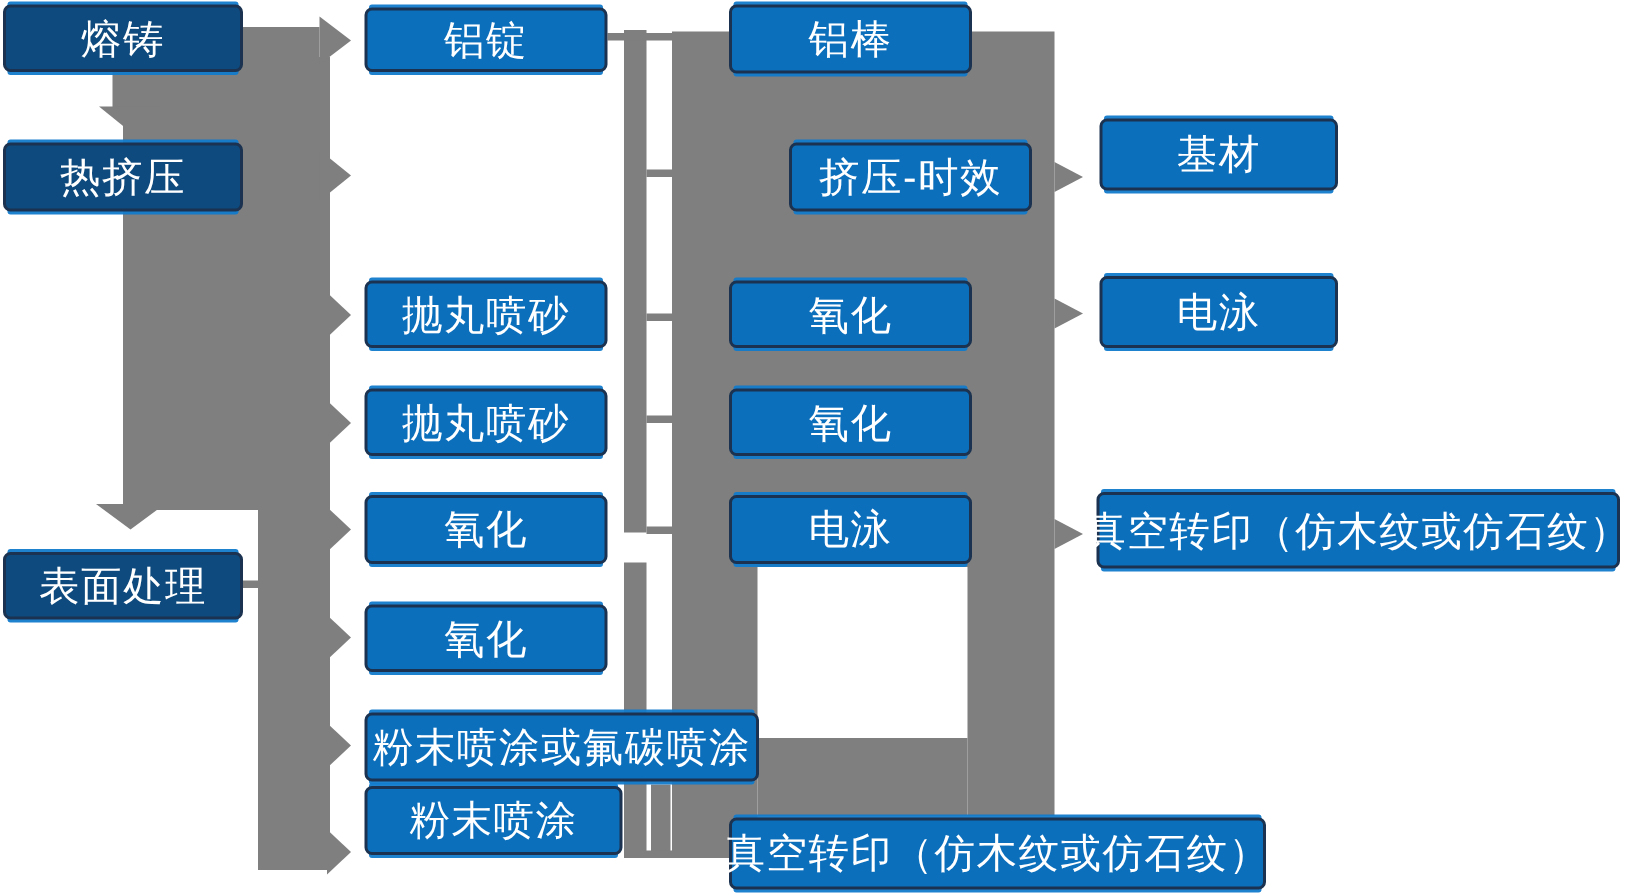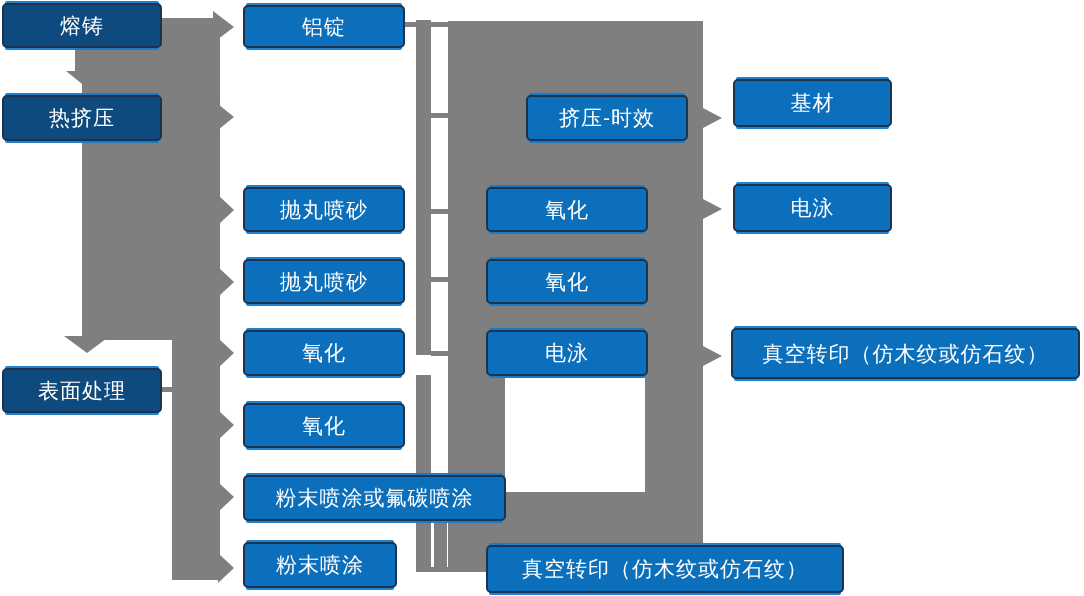--- a/index.html
+++ b/index.html
@@ -1,21 +1,21 @@
 <!DOCTYPE html>
 <html style="--blue: #0c6fbc; --dark: #0e4a7d; --border: #1b3350; --gray: #7f7f7f;"><head>
 <meta charset="utf-8">
 <style>
   html,body{margin:0;padding:0;background:#fff;}
   body{width:1084px;height:596px;position:relative;overflow:hidden;
        font-family:"Liberation Sans",sans-serif;}
   .canvas{position:absolute;left:0;top:0;width:1084px;height:596px;}
   .node{position:absolute;box-sizing:border-box;display:flex;align-items:center;
         justify-content:center;border:2px solid var(--border,#1b3350);
-        border-radius:5px;color:#fff;font-size:21px;letter-spacing:1px;
+        border-radius:5px;color:#fff;font-size:27px;letter-spacing:1px;
         z-index:2;white-space:nowrap;
         box-shadow:0 -5px 0 -3px rgba(18,123,204,.95),0 5px 0 -3px rgba(18,123,204,.95);}
   .node.dark{background:var(--dark,#0e4a7d);}
   .node.blue{background:var(--blue,#0c6fbc);}
   .crect{position:absolute;background:var(--gray,#7f7f7f);z-index:1;}
   .tri{position:absolute;width:0;height:0;z-index:1;}
 </style>
 </head>
 <body>
 
@@ -71,22 +71,25 @@
     </div>
     <div class="node blue" style="left: 243px; top: 330px; width: 162px; height: 46px;">
       <span>氧化</span>
     </div>
     <div class="node blue" style="left: 243px; top: 403px; width: 162px; height: 45px;">
       <span>氧化</span>
     </div>
     <div class="node blue" style="left: 243px; top: 475px; width: 263px; height: 46px; text-align: right;">
       <span>粉末喷涂或氟碳喷涂</span>
     </div>
-    <div class="node blue" style="left: 243px; top: 542px; width: 154px; height: 46px;">
+    <div class="node blue" style="left: 243px; top: 524px; width: 172px; height: 46px;">
       <span>粉末喷涂</span>
+    </div>
+    <div class="node blue" style="left: 486px; top: 3px; width: 162px; height: 46px;">
+      <span>铝棒</span>
     </div>
     <div class="node blue" style="left: 486px; top: 95px; width: 162px; height: 46px; margin-left: 40px;">
       <span>挤压-时效</span>
     </div>
     <div class="node blue" style="left: 486px; top: 187px; width: 162px; height: 45px;">
       <span>氧化</span>
     </div>
     <div class="node blue" style="left: 486px; top: 259px; width: 162px; height: 45px;">
       <span>氧化</span>
     </div>

